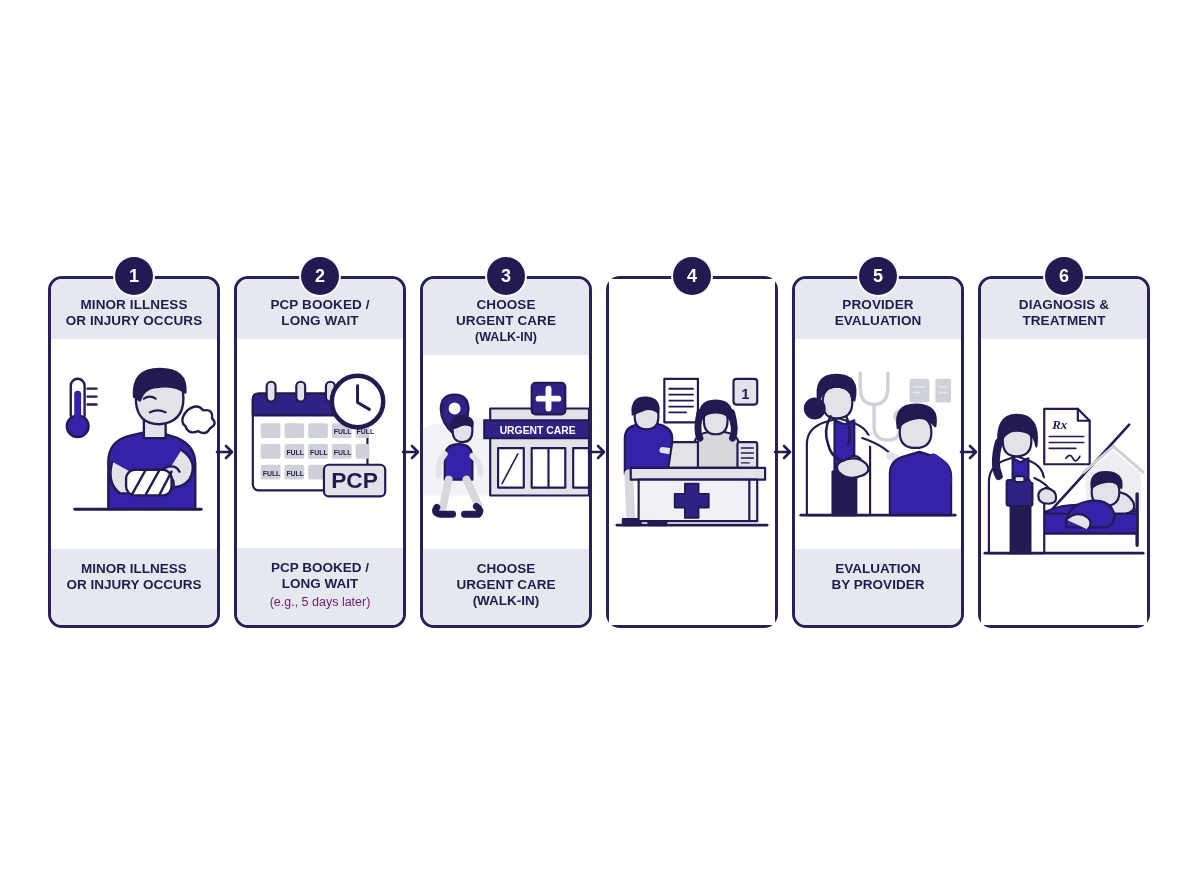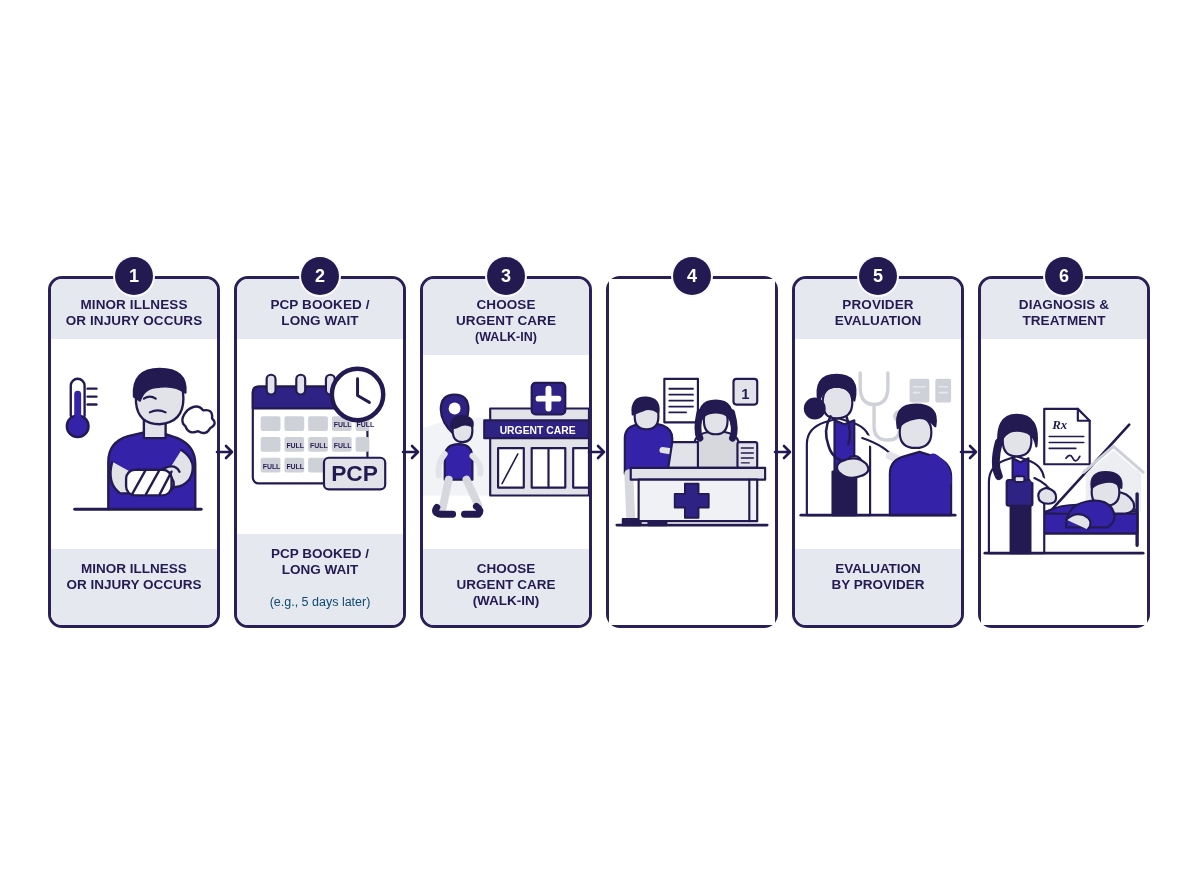--- a/index.html
+++ b/index.html
@@ -61,21 +61,21 @@
 
   .foot{
     background:#e6e8ef;
     border-radius:0 0 11px 11px;
     padding:12px 6px 14px 6px;
     text-align:center;
     min-height:76px;
     box-sizing:border-box;
   }
   .foot .t{color:#241a52;font-weight:bold;font-size:13.5px;line-height:1.2;}
-  .foot .n{color:#0c4a6e;font-weight:normal;font-size:12.5px;line-height:1.25;margin-top:17px;}
+  .foot .n{color:#701a75;font-weight:normal;font-size:12.5px;line-height:1.25;margin-top:3px;}
 
   .arrow{
     position:absolute;left:50%;top:50%;
     transform:translate(-50%,-50%);
     width:24px;height:26px;
   }
 </style>
 </head>
 <body>
 

